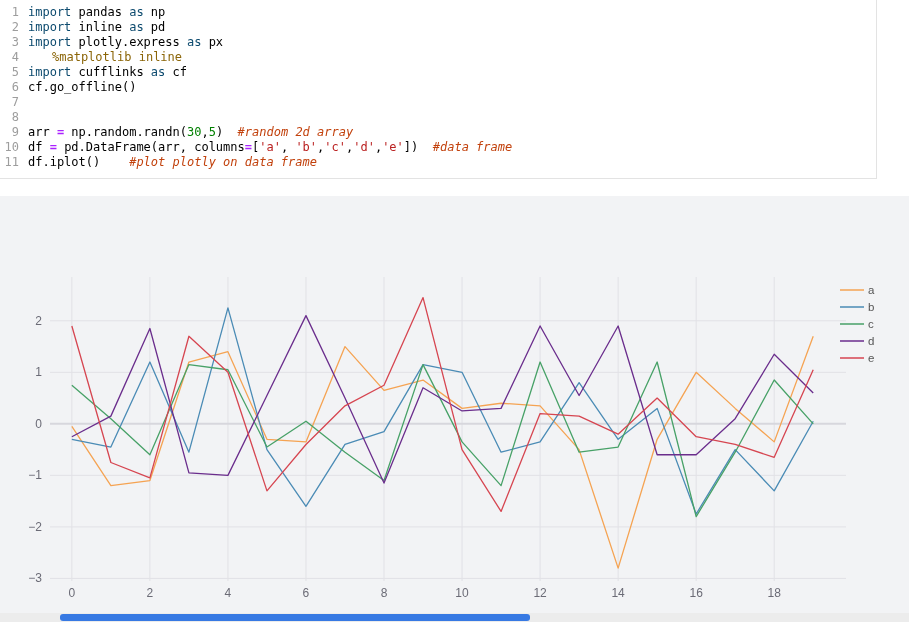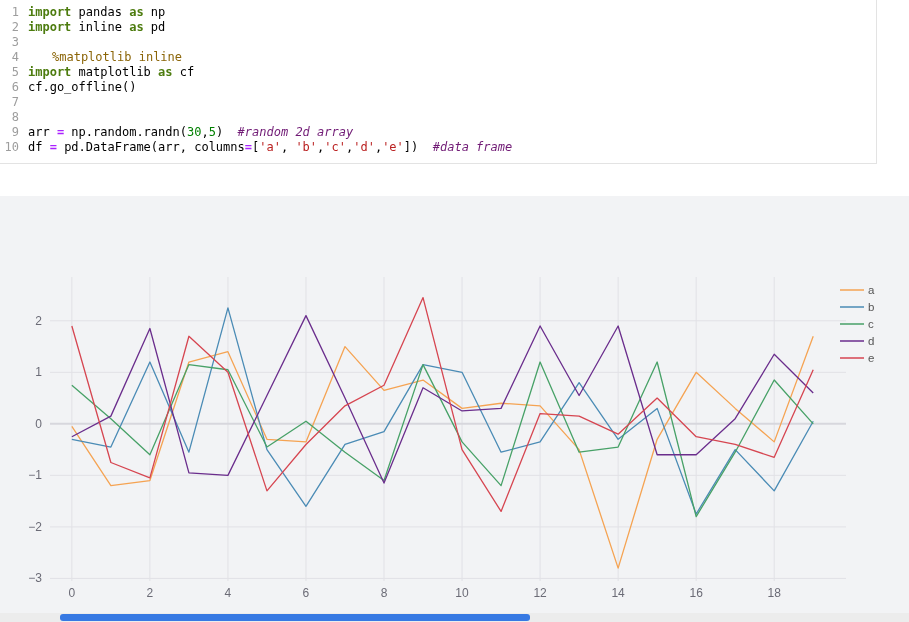--- a/index.html
+++ b/index.html
@@ -22,26 +22,26 @@
     height:15px; line-height:15px;
     font-family:"DejaVu Sans Mono", monospace;
     font-size:12px; white-space:pre;
   }
   .gutter {
     display:inline-block; width:28px; flex:0 0 28px;
     text-align:right; padding-right:9px;
     color:#9d9d9d;
   }
   .code-text { color:#000; }
-  .tok-kw  { color:#4d7c0f; font-weight:bold; }
+  .tok-kw  { color:#0c4a6e; font-weight:normal; }
   .tok-nm  { color:#000000; }
   .tok-op  { color:#aa22ff; font-weight:bold; }
   .tok-num { color:#008000; }
   .tok-str { color:#ba2121; }
-  .tok-cm  { color:#701a75; font-style:italic;text-align:center; }
+  .tok-cm  { color:#c2410c; font-style:italic;text-align:center; }
   .tok-mg  { color:#8b6508;margin-left:24px; }
 
   
   #output-area {
     position:absolute; top:196px; left:0; width:909px; height:417px;
     background:#f2f3f5;
   }
   #chart-svg { position:absolute; top:10px; left:0; }
 
   
@@ -56,28 +56,29 @@
 </style>
 </head>
 <body>
 
 <div id="page">
 
   <div id="code-cell">
     <div id="code-lines">
         <div class="code-line"><span class="gutter">1</span><span class="code-text"><span class="tok-kw">import</span><span class="tok-nm"> pandas </span><span class="tok-kw">as</span><span class="tok-nm"> np</span></span></div>
         <div class="code-line"><span class="gutter">2</span><span class="code-text"><span class="tok-kw">import</span><span class="tok-nm"> inline </span><span class="tok-kw">as</span><span class="tok-nm"> pd</span></span></div>
-        <div class="code-line"><span class="gutter">3</span></div>
+        <div class="code-line"><span class="gutter">3</span><span class="code-text"><span class="tok-kw">import</span><span class="tok-nm"> plotly.express </span><span class="tok-kw">as</span><span class="tok-nm"> px</span></span></div>
         <div class="code-line"><span class="gutter">4</span><span class="code-text"><span class="tok-mg">%matplotlib inline</span></span></div>
-        <div class="code-line"><span class="gutter">5</span><span class="code-text"><span class="tok-kw">import</span><span class="tok-nm"> matplotlib </span><span class="tok-kw">as</span><span class="tok-nm"> cf</span></span></div>
+        <div class="code-line"><span class="gutter">5</span><span class="code-text"><span class="tok-kw">import</span><span class="tok-nm"> cufflinks </span><span class="tok-kw">as</span><span class="tok-nm"> cf</span></span></div>
         <div class="code-line"><span class="gutter">6</span><span class="code-text"><span class="tok-nm">cf.go_offline()</span></span></div>
         <div class="code-line"><span class="gutter">7</span><span class="code-text"></span></div>
         <div class="code-line"><span class="gutter">8</span><span class="code-text"></span></div>
         <div class="code-line"><span class="gutter">9</span><span class="code-text"><span class="tok-nm">arr </span><span class="tok-op">=</span><span class="tok-nm"> np.random.randn(</span><span class="tok-num">30</span><span class="tok-nm">,</span><span class="tok-num">5</span><span class="tok-nm">)  </span><span class="tok-cm">#random 2d array</span></span></div>
         <div class="code-line"><span class="gutter">10</span><span class="code-text"><span class="tok-nm">df </span><span class="tok-op">=</span><span class="tok-nm"> pd.DataFrame(arr, columns</span><span class="tok-op">=</span><span class="tok-nm">[</span><span class="tok-str">'a'</span><span class="tok-nm">, </span><span class="tok-str">'b'</span><span class="tok-nm">,</span><span class="tok-str">'c'</span><span class="tok-nm">,</span><span class="tok-str">'d'</span><span class="tok-nm">,</span><span class="tok-str">'e'</span><span class="tok-nm">])  </span><span class="tok-cm">#data frame</span></span></div>
+        <div class="code-line"><span class="gutter">11</span><span class="code-text"><span class="tok-nm">df.iplot()    </span><span class="tok-cm">#plot plotly on data frame</span></span></div>
       </div>
   </div>
 
   <div id="output-area" style="background: rgb(242, 243, 245);">
     <svg id="chart-svg" width="909" height="400">
         <line x1="71.85098039215687" y1="71" x2="71.85098039215687" y2="375" stroke="#e1e1e6" stroke-width="1"></line>
         <line x1="149.89019607843136" y1="71" x2="149.89019607843136" y2="375" stroke="#e1e1e6" stroke-width="1"></line>
         <line x1="227.92941176470592" y1="71" x2="227.92941176470592" y2="375" stroke="#e1e1e6" stroke-width="1"></line>
         <line x1="305.9686274509804" y1="71" x2="305.9686274509804" y2="375" stroke="#e1e1e6" stroke-width="1"></line>
         <line x1="384.00784313725495" y1="71" x2="384.00784313725495" y2="375" stroke="#e1e1e6" stroke-width="1"></line>

